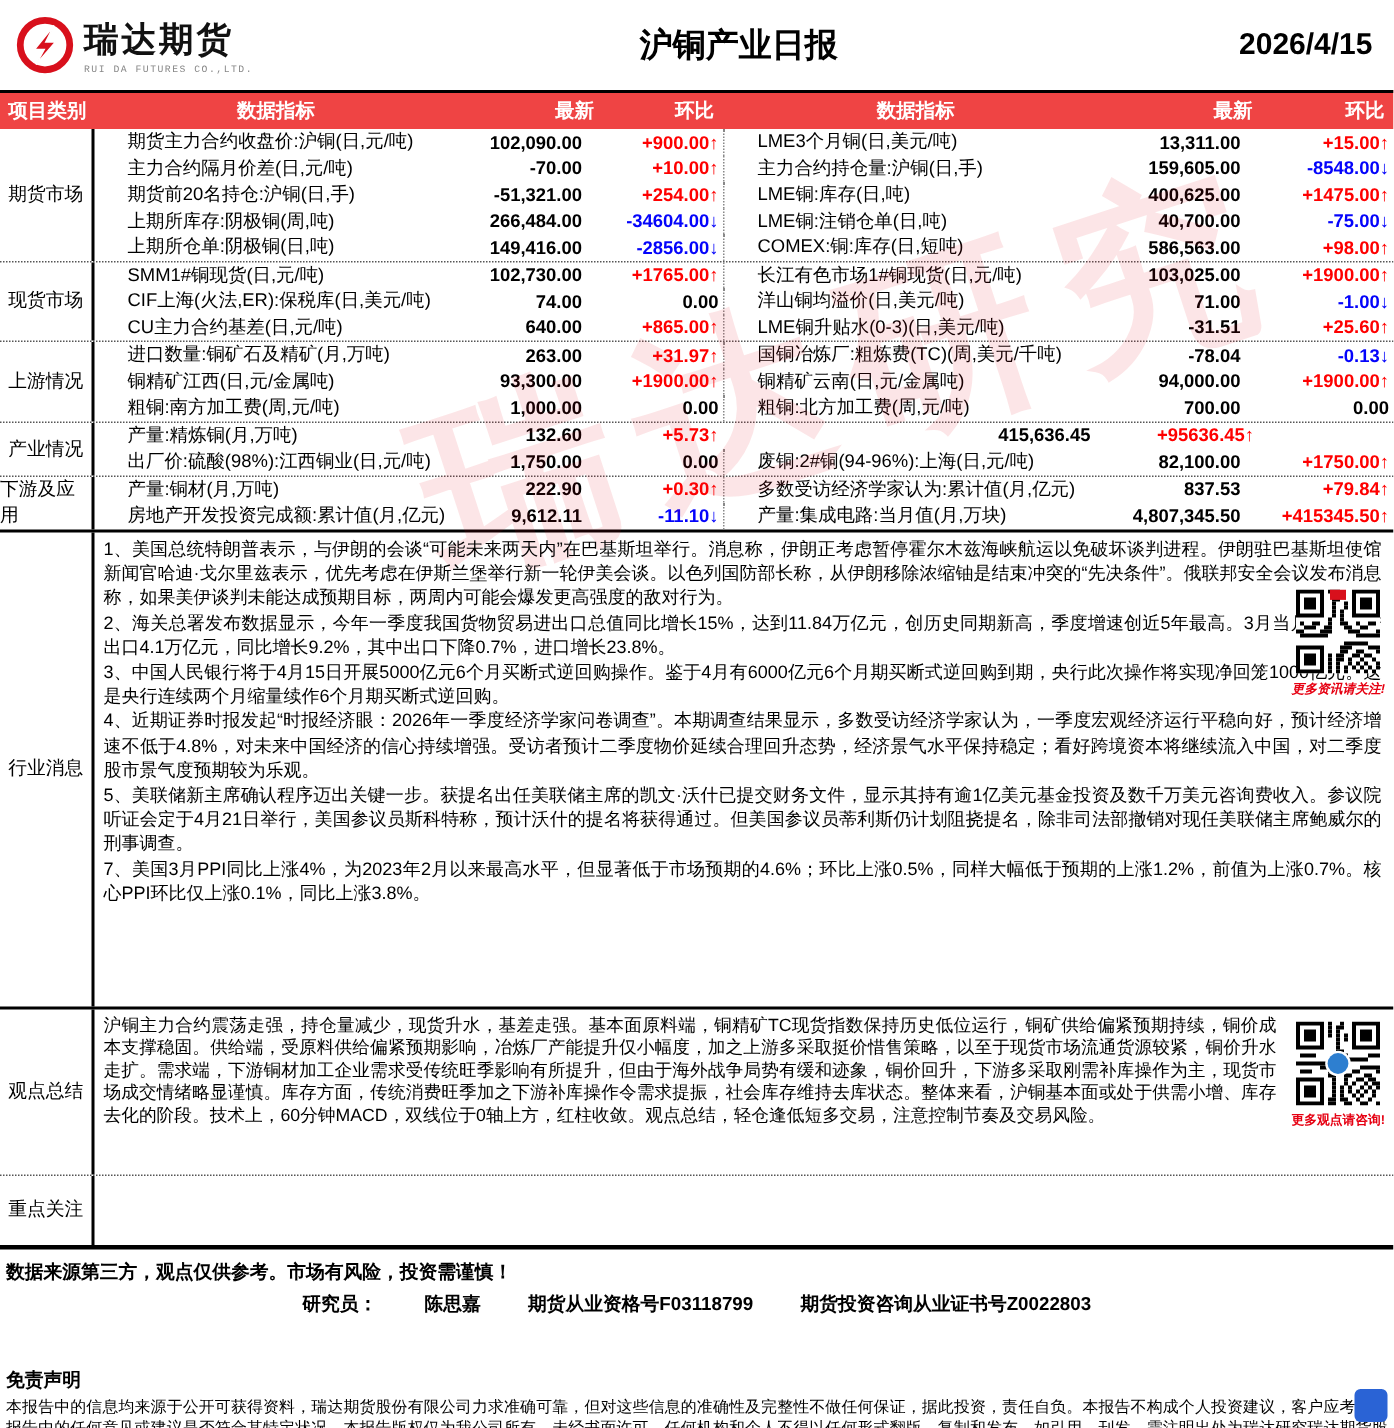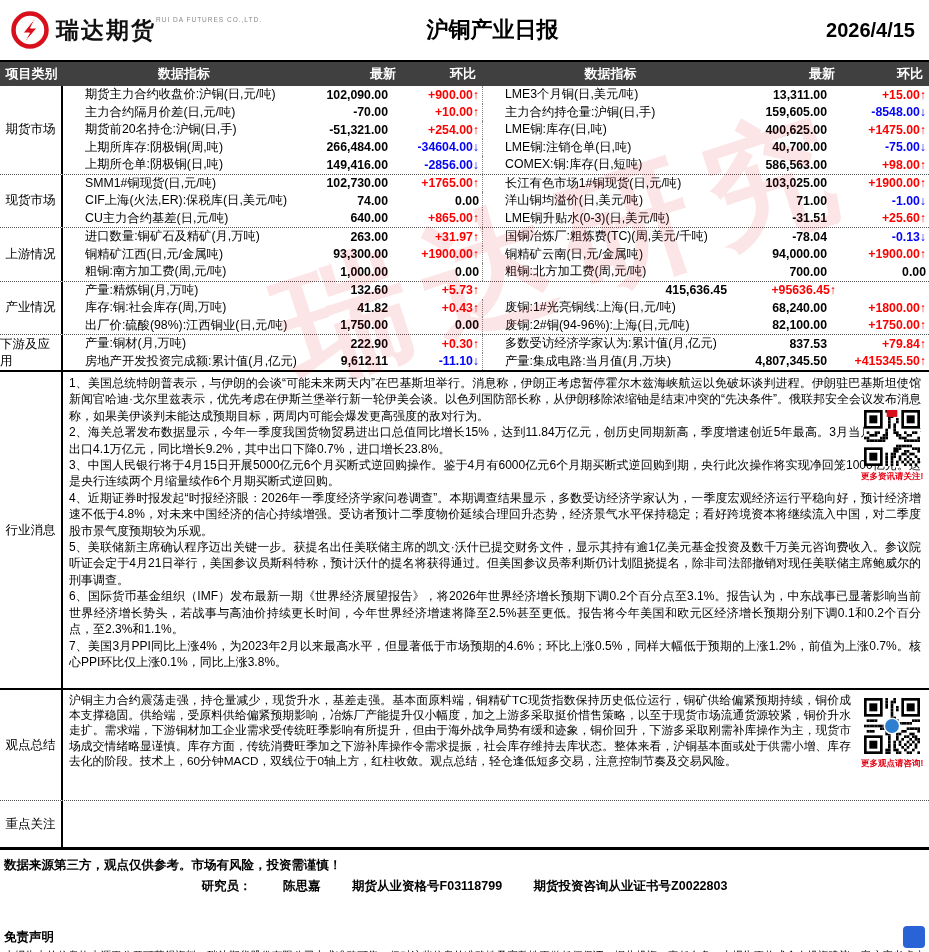--- a/index.html
+++ b/index.html
@@ -3,29 +3,29 @@
 <meta charset="utf-8">
 <style>
   html,body{margin:0;padding:0;background:#fff;}
   body{width:929px;height:952px;overflow:hidden;font-family:"Liberation Sans","DejaVu Sans",sans-serif;color:#000;position:relative;}
   .page{width:929px;height:952px;position:relative;background:#fff;}
 
   
   .rpt-header{display:flex;align-items:center;height:60px;padding:0 10px;box-sizing:border-box;}
   .logo-wrap{display:flex;align-items:center;width:260px;}
   .logo-mark{width:40px;height:40px;margin-right:6px;}
-  .company-block{display:flex;flex-direction:row;}
+  .company-block{display:flex;flex-direction:column;font-family:Liberation Mono, monospace;}
   .company-name{font-size:23px;font-weight:bold;letter-spacing:2px;color:#111;}
   .company-en{font-size:6.5px;color:#888;letter-spacing:1px;margin-top:1px;}
   .rpt-title{flex:1;text-align:center;font-size:22px;font-weight:bold;}
   .rpt-date{width:200px;text-align:right;font-size:20px;font-weight:bold;padding-right:4px;}
 
   
   .dtable{width:929px;box-sizing:border-box;}
-  .thead{display:grid;grid-template-columns:63px 242px 95px 82px 257px 100px 90px;background:#404040;color:#fff;font-weight:bold;font-size:13px;height:24px;align-items:center;border-top:2px solid #000;}
+  .thead{display:grid;grid-template-columns:63px 242px 95px 82px 257px 100px 90px;background:#ef4444;color:#fff;font-weight:bold;font-size:13px;height:24px;align-items:center;border-top:2px solid #000;}
   .th{padding:0 4px;box-sizing:border-box;}
   .th.cat{text-align:center;}
   .th.ind{text-align:center;}
   .th.val{text-align:right;}
   .th.chg{text-align:right;padding-right:6px;}
 
   .sec{display:flex;border-bottom:1.5px dotted #555;}
   .sec-cat{width:63px;box-sizing:border-box;display:flex;align-items:center;justify-content:center;font-size:12.5px;border-right:2px solid #000;flex-shrink:0;}
   .sec-rows{flex:1;display:flex;flex-direction:column;justify-content:center;}
   .drow{display:grid;grid-template-columns:242px 95px 82px 257px 100px 90px;height:17.5px;align-items:center;}
@@ -43,21 +43,21 @@
   .text-sec .sec-content{flex:1;position:relative;padding:3px 8px 0 6px;box-sizing:border-box;font-size:12px;line-height:16.4px;text-align:justify;word-break:break-all;}
   .news-sec .sec-content{height:316px;overflow:hidden;}
   .news-sec{border-bottom:2px solid #000;}
   .summary-sec .sec-content{height:110px;overflow:hidden;line-height:15.2px;font-size:11.8px;padding-right:78px;}
   .summary-sec{border-bottom:1.5px dotted #555;}
   .focus-sec .sec-content{height:46px;}
   .focus-sec{border-bottom:3px solid #000;}
   .news-item{margin:0;}
 
   .qr-box{position:absolute;width:62px;text-align:center;}
-  .qr-news{right:6px;top:38px;}
+  .qr-news{right:6px;top:38px;font-style:italic;}
   .qr-summary{right:6px;top:8px;}
   .qr-box svg{width:56px;height:56px;display:block;margin:0 auto;}
   .qr-caption{font-size:8.5px;color:#e60012;font-weight:bold;margin-top:2px;white-space:nowrap;}
 
   
   .footnote{margin:7px 0 0 4px;font-size:12.5px;font-weight:bold;}
   .researcher{margin-top:4px;text-align:center;font-size:12.5px;font-weight:bold;}
   .researcher span{margin:0 14px;}
   .disclaimer{margin:34px 4px 0 4px;}
   .disclaimer-title{font-size:12.5px;font-weight:bold;margin-bottom:2px;}
@@ -208,28 +208,20 @@
           <div class="sec-cat">产业情况</div>
           <div class="sec-rows">
             <div class="drow">
               <div class="cell ind l">产量:精炼铜(月,万吨)</div>
               <div class="cell val">132.60</div>
               <div class="cell chg up">+5.73↑</div>
               <div class="cell val">415,636.45</div>
               <div class="cell chg up">+95636.45↑</div>
             </div>
             <div class="drow">
-              <div class="cell ind l">库存:铜:社会库存(周,万吨)</div>
-              <div class="cell val">41.82</div>
-              <div class="cell chg up">+0.43↑</div>
-              <div class="cell ind r">废铜:1#光亮铜线:上海(日,元/吨)</div>
-              <div class="cell val">68,240.00</div>
-              <div class="cell chg up">+1800.00↑</div>
-            </div>
-            <div class="drow">
               <div class="cell ind l">出厂价:硫酸(98%):江西铜业(日,元/吨)</div>
               <div class="cell val">1,750.00</div>
               <div class="cell chg flat">0.00</div>
               <div class="cell ind r">废铜:2#铜(94-96%):上海(日,元/吨)</div>
               <div class="cell val">82,100.00</div>
               <div class="cell chg up">+1750.00↑</div>
             </div>
           </div>
         </div>
         <div class="sec num-sec sec-downstream">
@@ -257,21 +249,20 @@
 
     <div class="sec text-sec news-sec">
       <div class="sec-cat">行业消息</div>
       <div class="sec-content">
         <div id="news-items">
             <div class="news-item">1、美国总统特朗普表示，与伊朗的会谈“可能未来两天内”在巴基斯坦举行。消息称，伊朗正考虑暂停霍尔木兹海峡航运以免破坏谈判进程。伊朗驻巴基斯坦使馆新闻官哈迪·戈尔里兹表示，优先考虑在伊斯兰堡举行新一轮伊美会谈。以色列国防部长称，从伊朗移除浓缩铀是结束冲突的“先决条件”。俄联邦安全会议发布消息称，如果美伊谈判未能达成预期目标，两周内可能会爆发更高强度的敌对行为。</div>
             <div class="news-item">2、海关总署发布数据显示，今年一季度我国货物贸易进出口总值同比增长15%，达到11.84万亿元，创历史同期新高，季度增速创近5年最高。3月当月，我国进出口4.1万亿元，同比增长9.2%，其中出口下降0.7%，进口增长23.8%。</div>
             <div class="news-item">3、中国人民银行将于4月15日开展5000亿元6个月买断式逆回购操作。鉴于4月有6000亿元6个月期买断式逆回购到期，央行此次操作将实现净回笼1000亿元。这是央行连续两个月缩量续作6个月期买断式逆回购。</div>
             <div class="news-item">4、近期证券时报发起“时报经济眼：2026年一季度经济学家问卷调查”。本期调查结果显示，多数受访经济学家认为，一季度宏观经济运行平稳向好，预计经济增速不低于4.8%，对未来中国经济的信心持续增强。受访者预计二季度物价延续合理回升态势，经济景气水平保持稳定；看好跨境资本将继续流入中国，对二季度股市景气度预期较为乐观。</div>
             <div class="news-item">5、美联储新主席确认程序迈出关键一步。获提名出任美联储主席的凯文·沃什已提交财务文件，显示其持有逾1亿美元基金投资及数千万美元咨询费收入。参议院听证会定于4月21日举行，美国参议员斯科特称，预计沃什的提名将获得通过。但美国参议员蒂利斯仍计划阻挠提名，除非司法部撤销对现任美联储主席鲍威尔的刑事调查。</div>
-            <div class="news-item">6、国际货币基金组织（IMF）发布最新一期《世界经济展望报告》，将2026年世界经济增长预期下调0.2个百分点至3.1%。报告认为，中东战事已显著影响当前世界经济增长势头，若战事与高油价持续更长时间，今年世界经济增速将降至2.5%甚至更低。报告将今年美国和欧元区经济增长预期分别下调0.1和0.2个百分点，至2.3%和1.1%。</div>
             <div class="news-item">7、美国3月PPI同比上涨4%，为2023年2月以来最高水平，但显著低于市场预期的4.6%；环比上涨0.5%，同样大幅低于预期的上涨1.2%，前值为上涨0.7%。核心PPI环比仅上涨0.1%，同比上涨3.8%。</div>
           </div>
         <div class="qr-box qr-news">
           <div id="qr1">
               <svg viewBox="0 0 21 21" xmlns="http://www.w3.org/2000/svg">
                 <rect x="0" y="0" width="21" height="21" fill="#fff"></rect>
                 <rect x="8" y="0" width="1" height="1" fill="#000"></rect>
                 <rect x="9" y="0" width="1" height="1" fill="#000"></rect>
                 <rect x="10" y="0" width="1" height="1" fill="#000"></rect>
                 <rect x="9" y="1" width="1" height="1" fill="#000"></rect>

